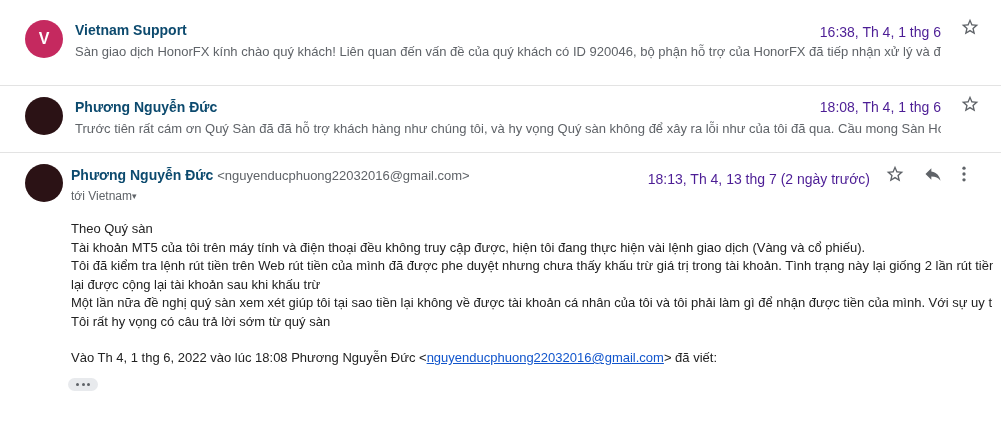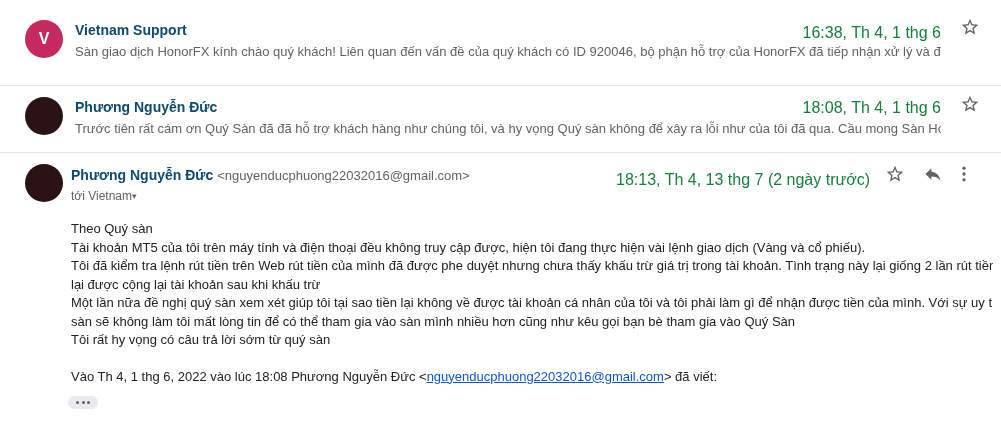--- a/index.html
+++ b/index.html
@@ -20,21 +20,21 @@
     cursor:pointer;
   }
   .avatar.vietnam { background:#C5295F; }
   .avatar.phuong  { background:#2B1215; }
   .sender-name { font-size:14px; font-weight:700; color:#0c4a6e; line-height:19px; }
   .snippet {
     font-size:13px; color:#5F6368; line-height:18px;
     white-space:nowrap; overflow:hidden; width:866px;
     margin-top:3px;
   }
-  .time { position:absolute; font-size:16px; color:#15803d; white-space:nowrap; }
+  .time { position:absolute; font-size:14px; color:#4c1d95; white-space:nowrap; }
   .icon-btn { position:absolute; width:20px; height:20px; cursor:pointer; }
   .icon-btn svg { display:block; width:20px; height:20px; }
   .divider { position:absolute; left:0; width:1001px; height:1px; background:#E3E3E3; }
   .collapsed-row { position:absolute; left:0; width:1001px; cursor:pointer; }
   .col-text { position:absolute; left:75px; top:0; }
   .hdr-email { font-size:13px; font-weight:400; color:#5F6368; margin-left:4px; }
   .hdr-sub {
     font-size:12px; color:#5F6368; margin-top:4px; cursor:pointer;
     display:inline-flex; align-items:center; 
   }
@@ -125,21 +125,20 @@
           <circle cx="12" cy="19" r="2"></circle>
         </svg>
     </div>
 
     <div class="body-block">
       <div class="body-line">Theo Quý sàn</div>
       <div class="body-line">Tài khoản MT5 của tôi trên máy tính và điện thoại đều không truy cập được, hiện tôi đang thực hiện vài lệnh giao dịch (Vàng và cổ phiếu).</div>
       <div class="body-line">Tôi đã kiểm tra lệnh rút tiền trên Web rút tiền của mình đã được phe duyệt nhưng chưa thấy khấu trừ giá trị trong tài khoản. Tình trạng này lại giống 2 lần rút tiền trước là tiền</div>
       <div class="body-line">lại được cộng lại tài khoản sau khi khấu trừ</div>
       <div class="body-line">Một lần nữa đề nghị quý sàn xem xét giúp tôi tại sao tiền lại không về được tài khoản cá nhân của tôi và tôi phải làm gì để nhận được tiền của mình. Với sự uy tín của Quý</div>
-      <div class="body-line">sàn sẽ không làm tôi mất lòng tin để có thể tham gia vào sàn mình nhiều hơn cũng như kêu gọi bạn bè tham gia vào Quý Sàn</div>
       <div class="body-line">Tôi rất hy vọng có câu trả lời sớm từ quý sàn</div>
 
       <div class="quote-line">
         <span>Vào Th 4, 1 thg 6, 2022 vào lúc 18:08 Phương Nguyễn Đức &lt;</span><a>nguyenducphuong22032016@gmail.com</a><span>&gt; đã viết:</span>
       </div>
 
       <button class="trim-btn">
         <span class="dot"></span>
         <span class="dot"></span>
         <span class="dot"></span>

